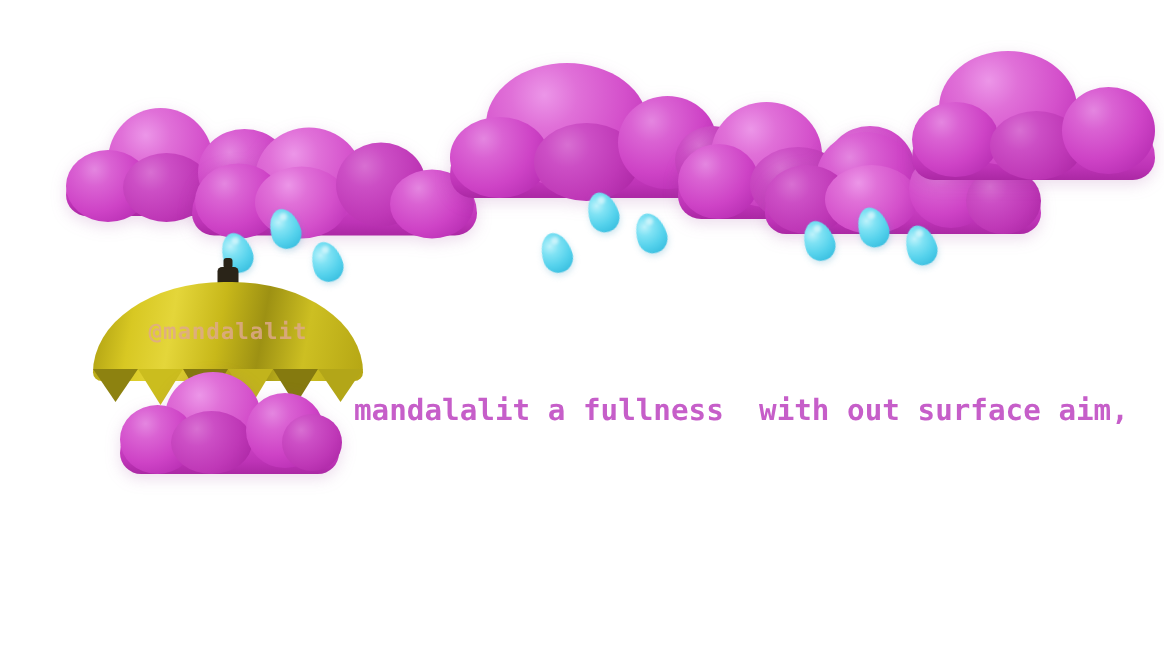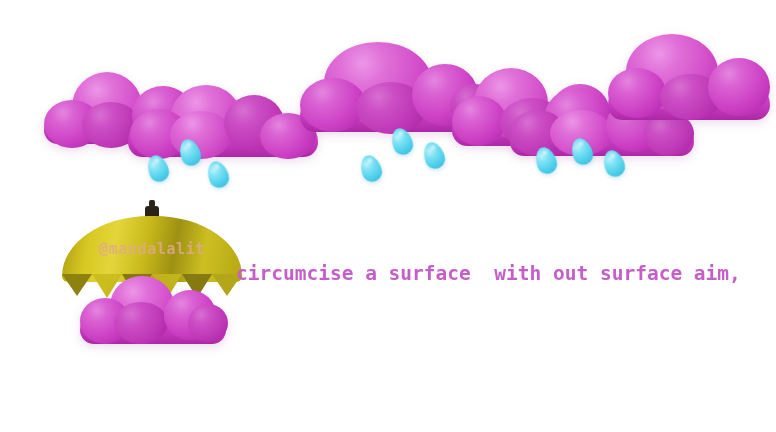--- a/index.html
+++ b/index.html
@@ -82,21 +82,21 @@
     height: 20%;
     border-radius: 50%;
     background: rgba(255,255,255,0.55);
     filter: blur(1.2px);
   }
 
   
   #umbrella-group {
     position: absolute;
     left: 62px;
-    top: 204px;
+    top: 176px;
     width: 180px;
     height: 145px;
   }
   .umb-shaft {
     position: absolute;
     left: 88px;
     top: 14px;
     width: 4px;
     height: 92px;
     background: linear-gradient(90deg,#cfcfc5,#f3f3ee 45%,#b9b9ae);
@@ -282,18 +282,18 @@
       <div class="slab" style="left:0px;   top:28px; width:146px; height:40px;"></div>
       <div class="puff light" style="left:30px;  top:0px;  width:64px;  height:60px;"></div>
       <div class="puff" style="left:0px;   top:22px; width:50px;  height:46px;"></div>
       <div class="puff dark" style="left:34px;  top:26px; width:54px;  height:42px;"></div>
       <div class="puff" style="left:84px;  top:14px; width:52px;  height:50px;"></div>
       <div class="puff dark" style="left:108px; top:28px; width:40px;  height:38px;"></div>
     </div>
   </div>
 
   <div id="poem">
-    <span class="line">circumcise a surface  with out surface aim,</span>
+    <span class="line">mandalalit a fullness  with out surface aim,</span>
     
     
   </div>
 
 </div>
 
 </body></html>

